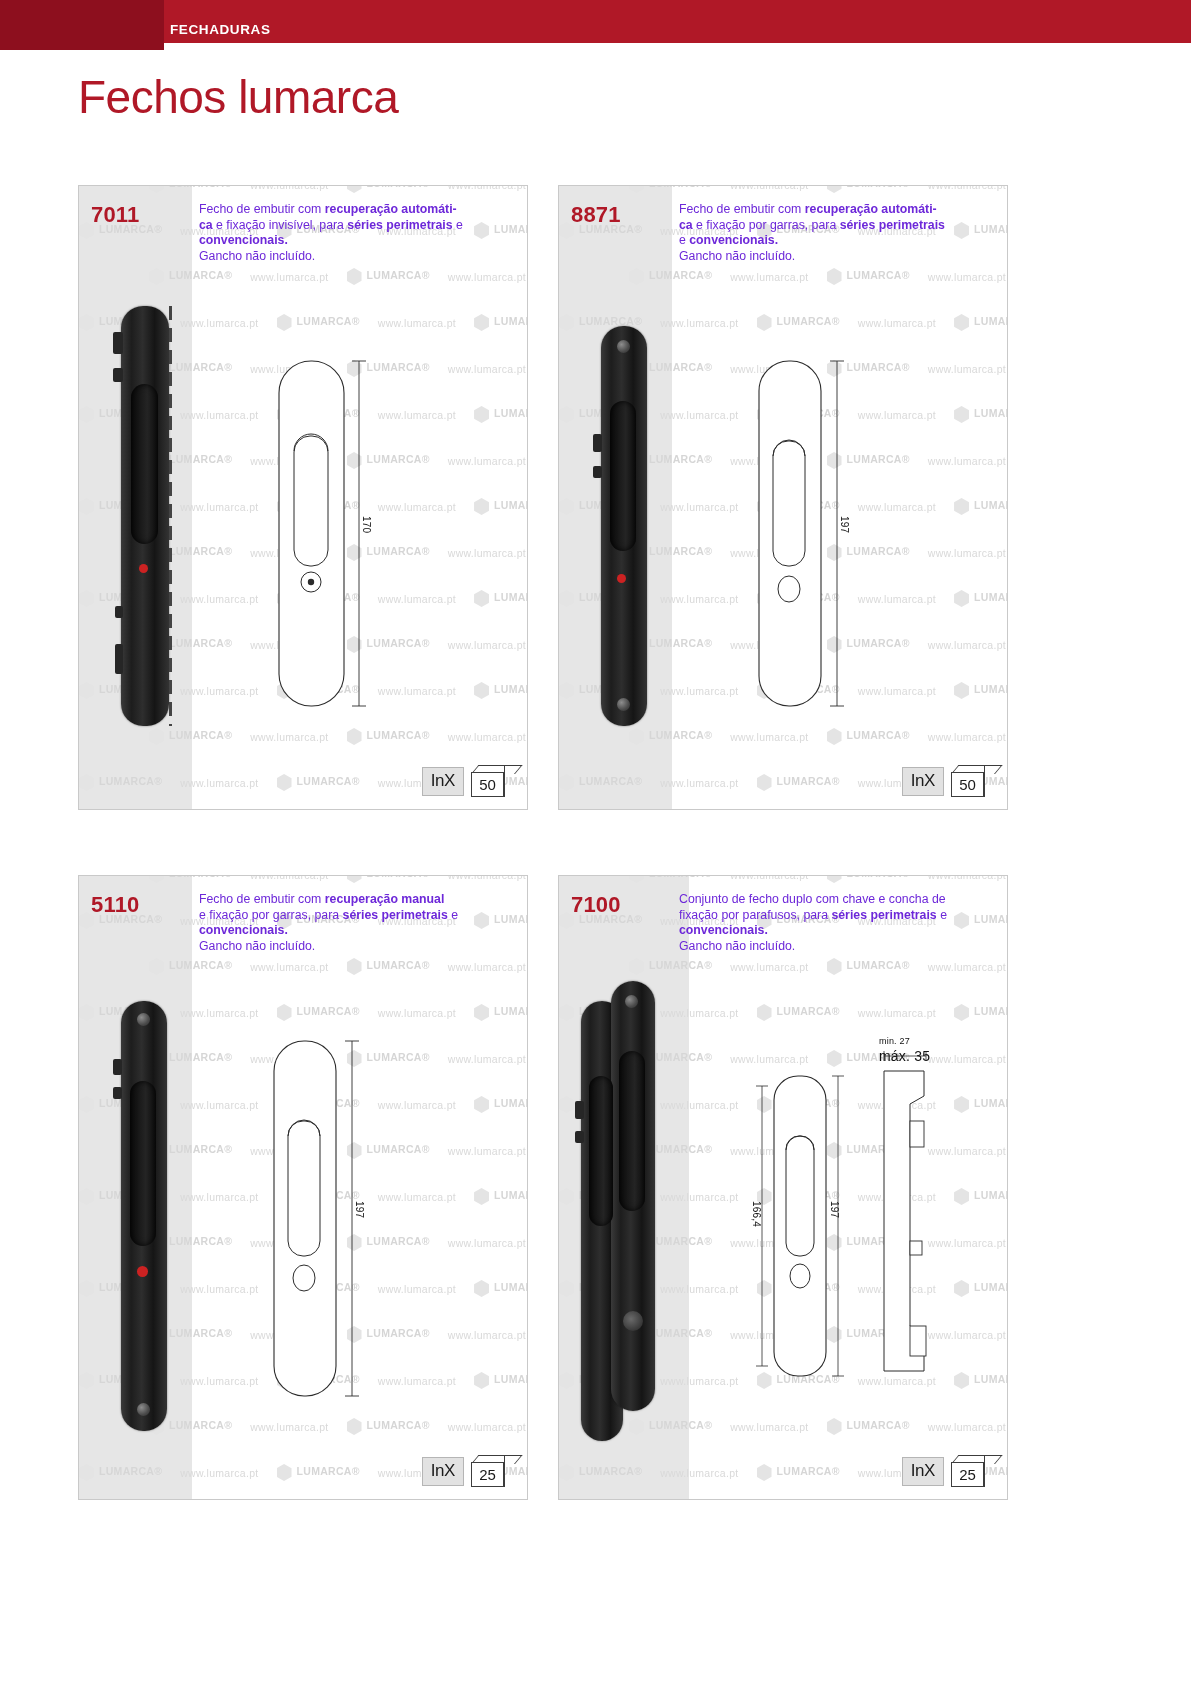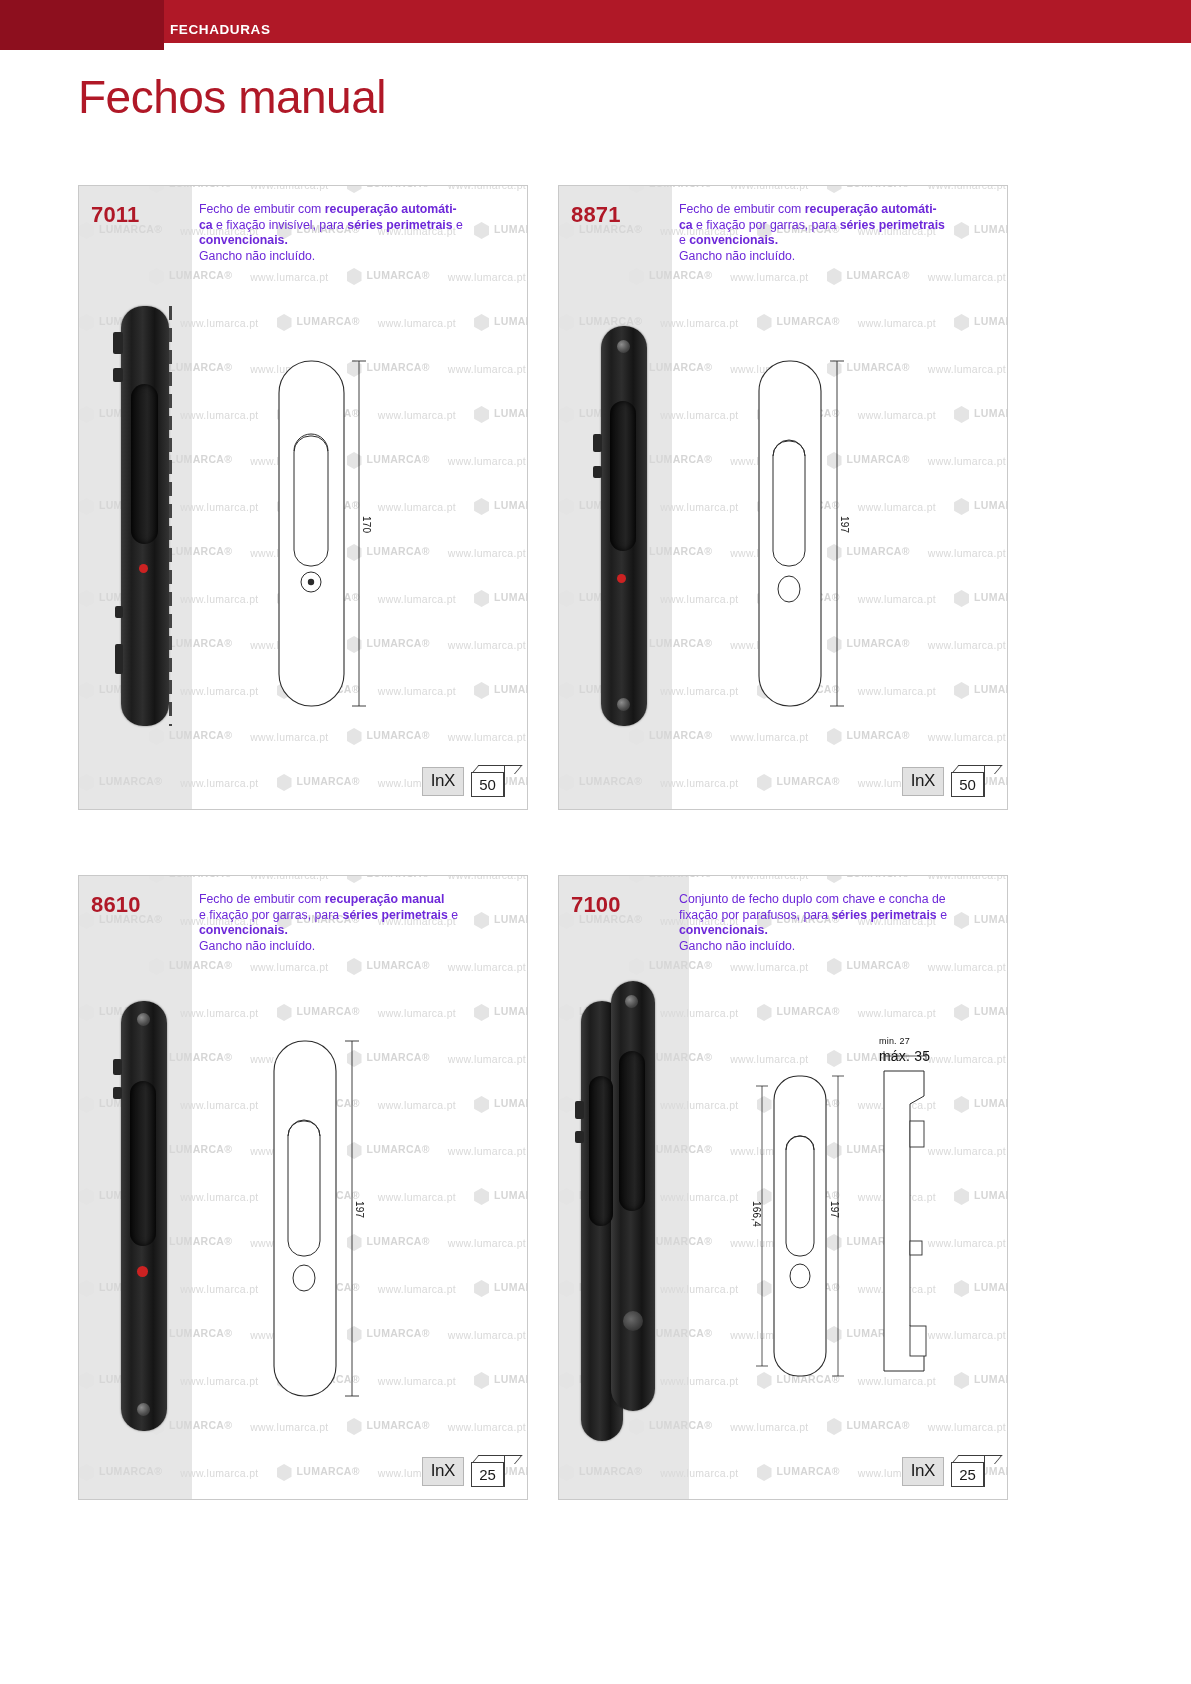--- a/index.html
+++ b/index.html
@@ -229,21 +229,21 @@
 </head>
 <body>
 
 <div class="header-bar">
   <div class="dark"></div>
   <div class="mid"></div>
   <div class="thin"></div>
   <div class="cat">FECHADURAS</div>
 </div>
 
-<div class="page-title">Fechos manual</div>
+<div class="page-title">Fechos lumarca</div>
 
 <div class="card c1">
   <div class="photo-strip"></div>
   <div class="wm">
       <div class="row" style="top: -10px; padding-left: 70px;"><span class="tok"><span class="hex"></span><span class="brand">LUMARCA®</span></span><span class="tok">www.lumarca.pt</span><span class="tok"><span class="hex"></span><span class="brand">LUMARCA®</span></span><span class="tok">www.lumarca.pt</span></div>
       <div class="row" style="top: 36px; padding-left: 0px;"><span class="tok"><span class="hex"></span><span class="brand">LUMARCA®</span></span><span class="tok">www.lumarca.pt</span><span class="tok"><span class="hex"></span><span class="brand">LUMARCA®</span></span><span class="tok">www.lumarca.pt</span><span class="tok"><span class="hex"></span><span class="brand">LUMARCA®</span></span></div>
       <div class="row" style="top: 82px; padding-left: 70px;"><span class="tok"><span class="hex"></span><span class="brand">LUMARCA®</span></span><span class="tok">www.lumarca.pt</span><span class="tok"><span class="hex"></span><span class="brand">LUMARCA®</span></span><span class="tok">www.lumarca.pt</span></div>
       <div class="row" style="top: 128px; padding-left: 0px;"><span class="tok"><span class="hex"></span><span class="brand">LUMARCA®</span></span><span class="tok">www.lumarca.pt</span><span class="tok"><span class="hex"></span><span class="brand">LUMARCA®</span></span><span class="tok">www.lumarca.pt</span><span class="tok"><span class="hex"></span><span class="brand">LUMARCA®</span></span></div>
       <div class="row" style="top: 174px; padding-left: 70px;"><span class="tok"><span class="hex"></span><span class="brand">LUMARCA®</span></span><span class="tok">www.lumarca.pt</span><span class="tok"><span class="hex"></span><span class="brand">LUMARCA®</span></span><span class="tok">www.lumarca.pt</span></div>
       <div class="row" style="top: 220px; padding-left: 0px;"><span class="tok"><span class="hex"></span><span class="brand">LUMARCA®</span></span><span class="tok">www.lumarca.pt</span><span class="tok"><span class="hex"></span><span class="brand">LUMARCA®</span></span><span class="tok">www.lumarca.pt</span><span class="tok"><span class="hex"></span><span class="brand">LUMARCA®</span></span></div>
@@ -358,21 +358,21 @@
       <div class="row" style="top: 266px; padding-left: 70px;"><span class="tok"><span class="hex"></span><span class="brand">LUMARCA®</span></span><span class="tok">www.lumarca.pt</span><span class="tok"><span class="hex"></span><span class="brand">LUMARCA®</span></span><span class="tok">www.lumarca.pt</span></div>
       <div class="row" style="top: 312px; padding-left: 0px;"><span class="tok"><span class="hex"></span><span class="brand">LUMARCA®</span></span><span class="tok">www.lumarca.pt</span><span class="tok"><span class="hex"></span><span class="brand">LUMARCA®</span></span><span class="tok">www.lumarca.pt</span><span class="tok"><span class="hex"></span><span class="brand">LUMARCA®</span></span></div>
       <div class="row" style="top: 358px; padding-left: 70px;"><span class="tok"><span class="hex"></span><span class="brand">LUMARCA®</span></span><span class="tok">www.lumarca.pt</span><span class="tok"><span class="hex"></span><span class="brand">LUMARCA®</span></span><span class="tok">www.lumarca.pt</span></div>
       <div class="row" style="top: 404px; padding-left: 0px;"><span class="tok"><span class="hex"></span><span class="brand">LUMARCA®</span></span><span class="tok">www.lumarca.pt</span><span class="tok"><span class="hex"></span><span class="brand">LUMARCA®</span></span><span class="tok">www.lumarca.pt</span><span class="tok"><span class="hex"></span><span class="brand">LUMARCA®</span></span></div>
       <div class="row" style="top: 450px; padding-left: 70px;"><span class="tok"><span class="hex"></span><span class="brand">LUMARCA®</span></span><span class="tok">www.lumarca.pt</span><span class="tok"><span class="hex"></span><span class="brand">LUMARCA®</span></span><span class="tok">www.lumarca.pt</span></div>
       <div class="row" style="top: 496px; padding-left: 0px;"><span class="tok"><span class="hex"></span><span class="brand">LUMARCA®</span></span><span class="tok">www.lumarca.pt</span><span class="tok"><span class="hex"></span><span class="brand">LUMARCA®</span></span><span class="tok">www.lumarca.pt</span><span class="tok"><span class="hex"></span><span class="brand">LUMARCA®</span></span></div>
       <div class="row" style="top: 542px; padding-left: 70px;"><span class="tok"><span class="hex"></span><span class="brand">LUMARCA®</span></span><span class="tok">www.lumarca.pt</span><span class="tok"><span class="hex"></span><span class="brand">LUMARCA®</span></span><span class="tok">www.lumarca.pt</span></div>
       <div class="row" style="top: 588px; padding-left: 0px;"><span class="tok"><span class="hex"></span><span class="brand">LUMARCA®</span></span><span class="tok">www.lumarca.pt</span><span class="tok"><span class="hex"></span><span class="brand">LUMARCA®</span></span><span class="tok">www.lumarca.pt</span><span class="tok"><span class="hex"></span><span class="brand">LUMARCA®</span></span></div>
     </div>
 
-  <div class="code">8610</div>
+  <div class="code">5110</div>
   <div class="desc">Fecho de embutir com <b>recuperação manual</b><br>e fixação por garras, para <b>séries perimetrais</b> e<br><b>convencionais.</b><br>Gancho não incluído.</div>
 
   <div class="product" style="left:18px;top:125px;width:95px;height:430px;">
     <div class="handle-body" style="left:24px;top:0;width:46px;height:430px;"></div>
     <div class="handle-slot" style="left:33px;top:80px;width:26px;height:165px;"></div>
     <div class="red-dot" style="left:40px;top:265px;width:11px;height:11px;"></div>
     <div class="screw" style="left:40px;top:12px;"></div>
     <div class="screw" style="left:40px;top:402px;"></div>
     <div class="tab" style="left:16px;top:58px;width:9px;height:16px;"></div>
     <div class="tab" style="left:16px;top:86px;width:9px;height:12px;"></div>

